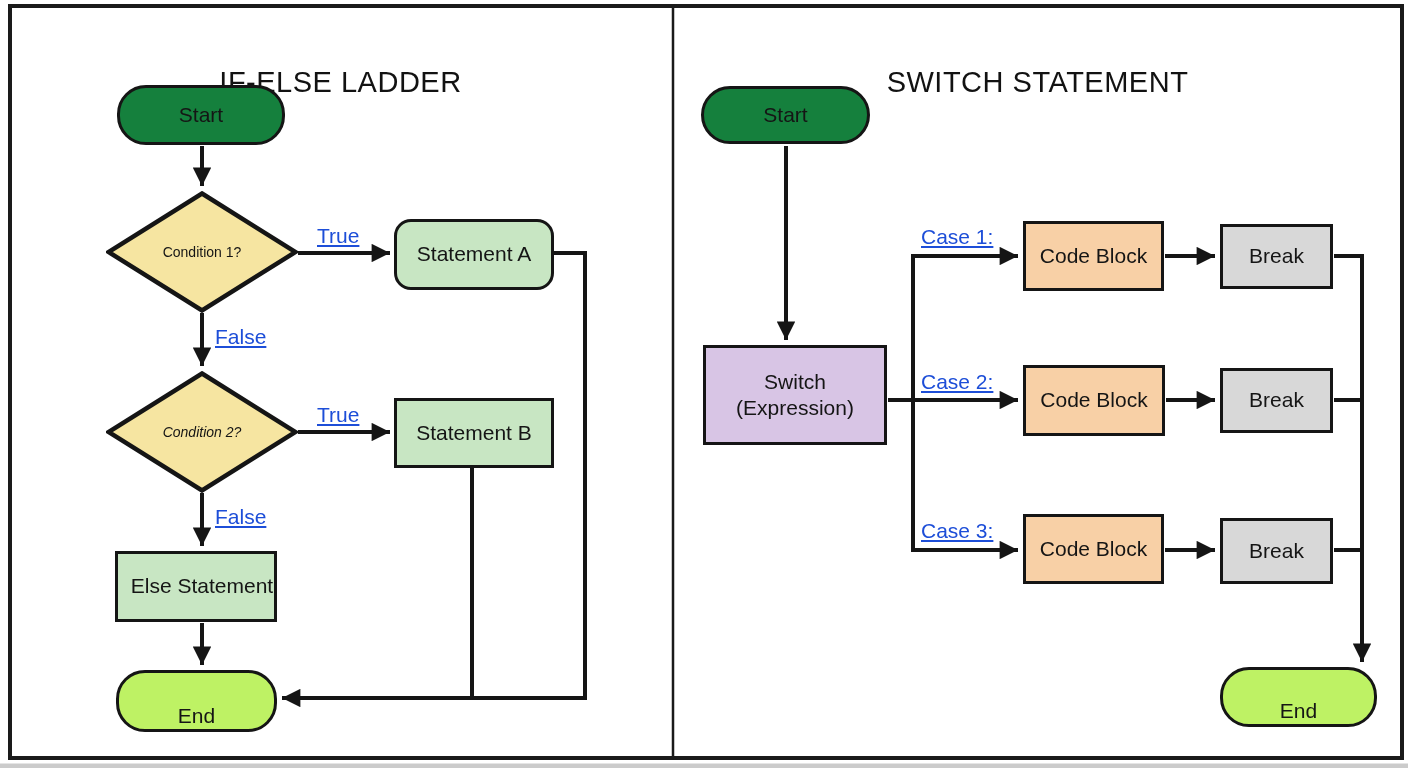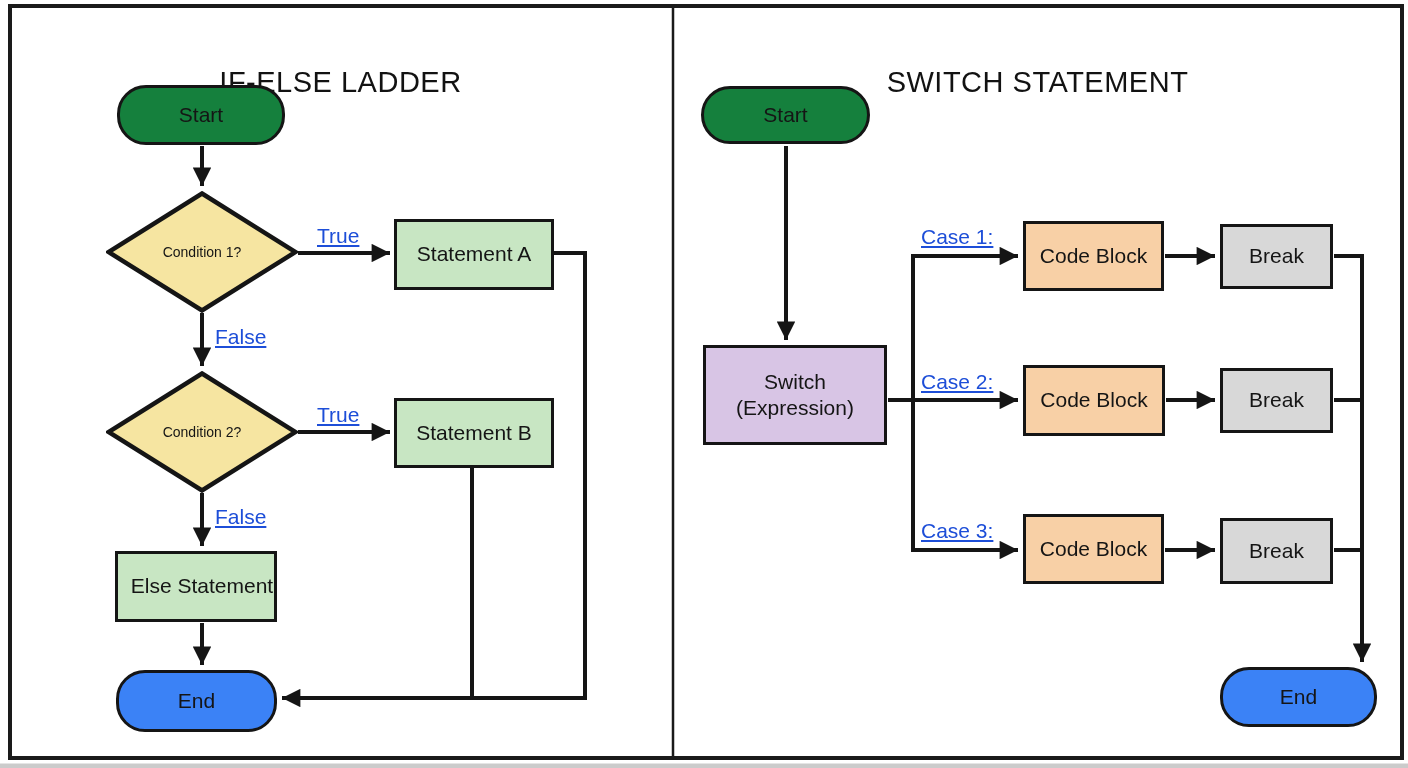--- a/index.html
+++ b/index.html
@@ -14,38 +14,38 @@
   }
   .panel-title.left{left:8px;width:665px;}
   .panel-title.right{left:673px;width:729px;}
   .node{
     position:absolute;display:flex;align-items:center;justify-content:center;
     box-sizing:border-box;border:3.5px solid #151515;font-size:21px;
     text-align:center;white-space:pre-line;line-height:1.25;
   }
   .terminal{border-radius:29px;}
   .blue{background:#15803d;}
-  .pink{background:#3b82f6;}
+  .pink{background:#bef264;align-items:flex-end;}
   .green{background:#c8e6c3;}
   .purple{background:#d8c5e5;}
   .orange{background:#f8d0a6;}
   .gray{background:#d8d8d8;}
   .diamond{
     position:absolute;display:flex;align-items:center;justify-content:center;
     text-align:center;font-size:14px;
   }
   .diamond svg{position:absolute;left:0;top:0;width:100%;height:100%;}
   .diamond span{position:relative;z-index:1;}
   .edge-label{position:absolute;font-size:21px;color:#1d4ed8;white-space:nowrap;text-decoration:underline;}
 
   
   .n-start-l{left:117px;top:85px;width:168px;height:60px;}
   .n-cond1{left:106px;top:191px;width:192px;height:122px;}
-  .n-stmt-a{left:394px;top:219px;width:160px;height:71px;}
-  .n-cond2{left:106px;top:371px;width:192px;height:122px;}
+  .n-stmt-a{left:394px;top:219px;width:160px;height:71px;border-radius:17px;}
+  .n-cond2{left:106px;top:371px;width:192px;height:122px;font-style:italic;}
   .n-stmt-b{left:394px;top:398px;width:160px;height:70px;}
   .n-else{left:115px;top:551px;width:162px;height:71px;padding-left:12px;}
   .n-end-l{left:116px;top:670px;width:161px;height:62px;}
   .l-true1{left:317px;top:224px;}
   .l-false1{left:215px;top:325px;}
   .l-true2{left:317px;top:403px;}
   .l-false2{left:215px;top:505px;}
 
   
   .n-start-r{left:701px;top:86px;width:169px;height:58px;}

